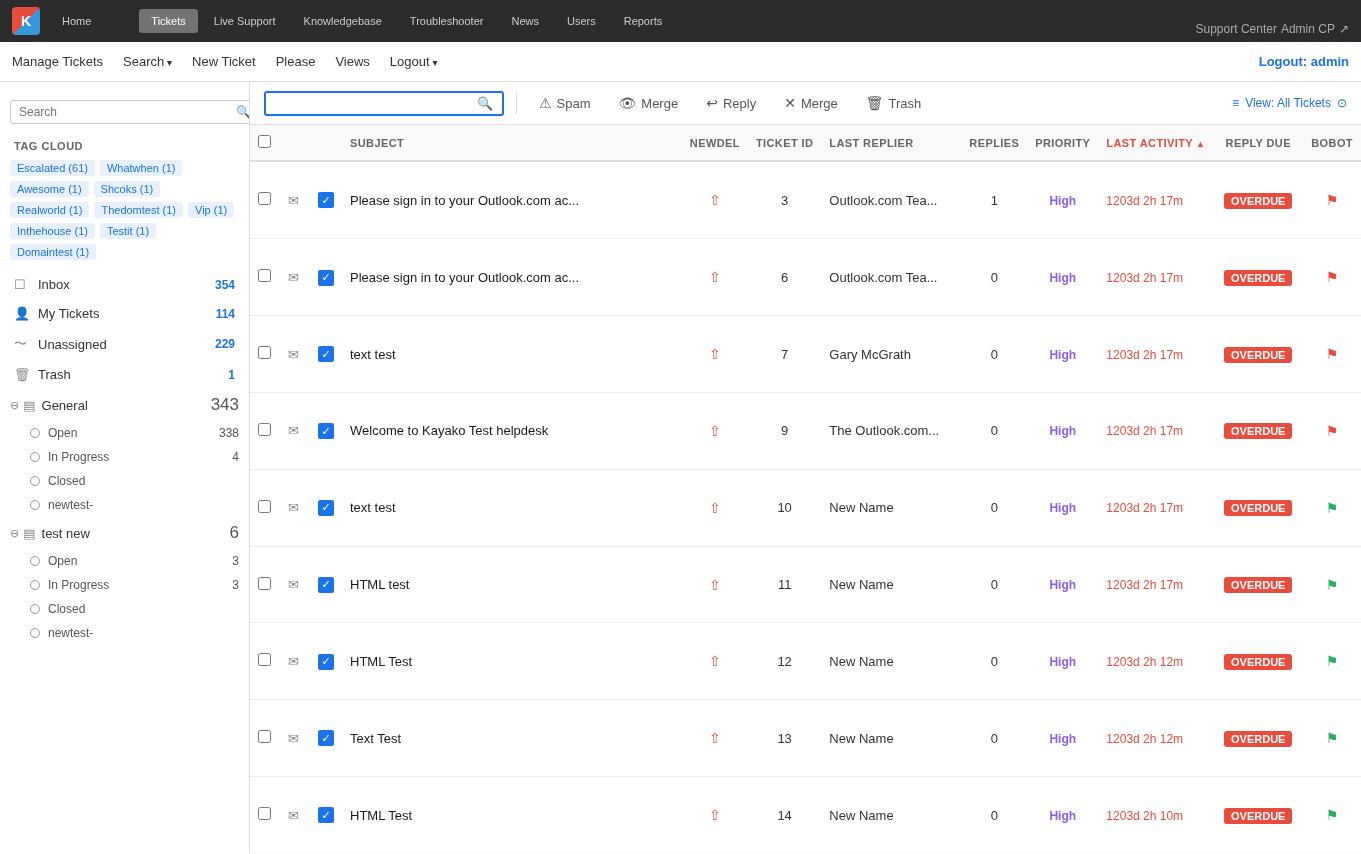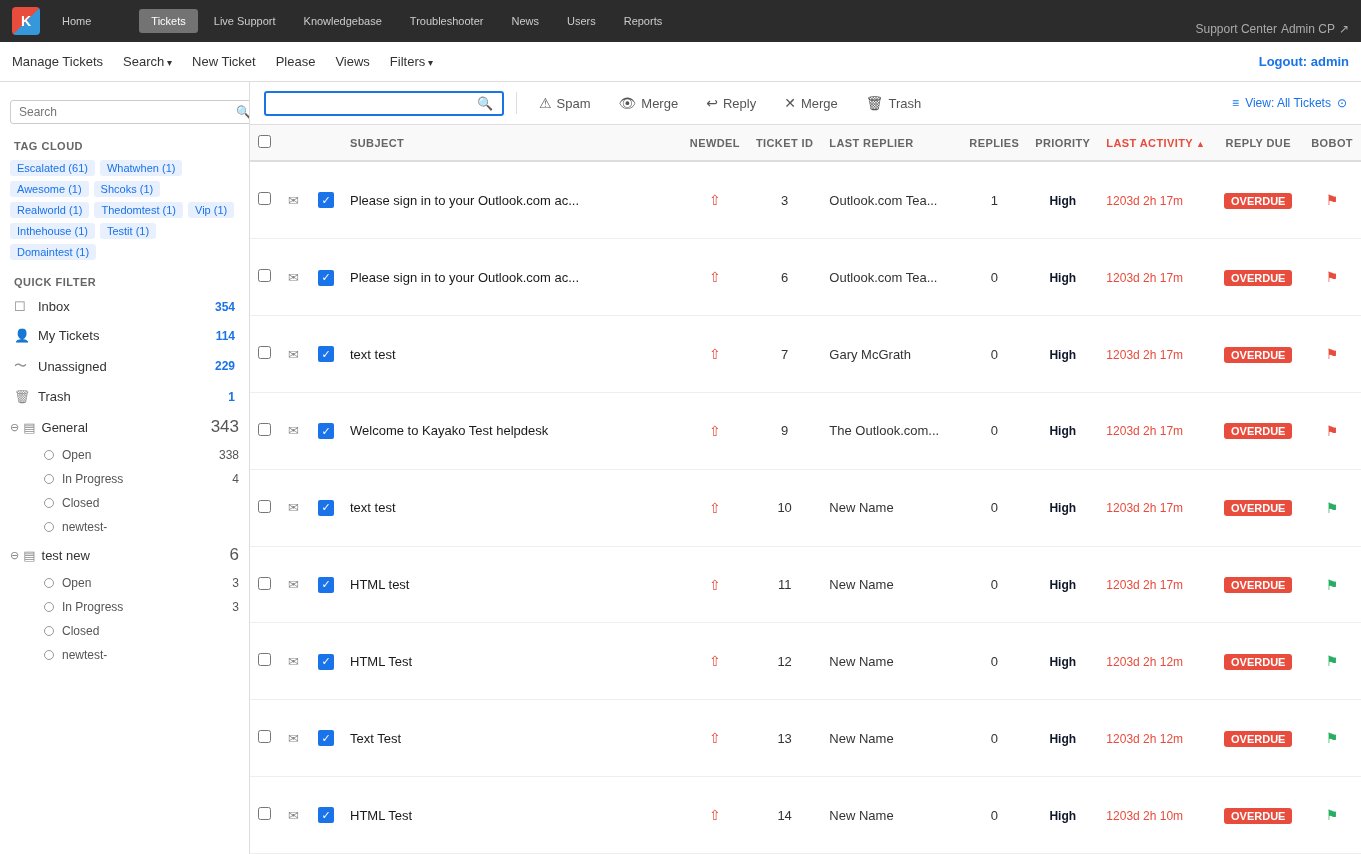--- a/index.html
+++ b/index.html
@@ -94,21 +94,21 @@
     
     .dept-item {
       display: flex; align-items: center; padding: 6px 10px;
       cursor: pointer; color: #333; font-size: 13px;
     }
     .dept-item .dept-collapse { margin-right: 4px; color: #888; font-size: 11px; cursor: pointer; }
     .dept-item .dept-icon { margin-right: 6px; color: #888; font-size: 13px; }
     .dept-item .dept-label { flex: 1; }
     .dept-item .dept-count { color: #555; font-size: 17px; }
     .dept-sub {
-      padding-left: 44px;
+      padding-left: 30px;
     }
     .dept-sub-item {
       display: flex; align-items: center; padding: 5px 10px 5px 0;
       cursor: pointer; font-size: 12px; color: #555;
     }
     .dept-sub-item .dot { width: 10px; height: 10px; border-radius: 50%; border: 1px solid #999; margin-right: 8px; flex-shrink: 0; }
     .dept-sub-item .sub-label { flex: 1; }
     .dept-sub-item .sub-count { color: #555; font-size: 12px; }
 
     
@@ -148,21 +148,21 @@
     .ticket-table .subject-col { min-width: 200px; max-width: 320px; overflow: hidden; text-overflow: ellipsis; }
     .ticket-table .newdel-col { width: 60px; text-align: center; }
     .ticket-table .ticketid-col { width: 70px; text-align: center; }
     .ticket-table .lastreplier-col { width: 140px; }
     .ticket-table .replies-col { width: 60px; text-align: center; }
     .ticket-table .priority-col { width: 70px; text-align: center; }
     .ticket-table .lastact-col { width: 110px; color: #e74c3c; }
     .ticket-table .replydue-col { width: 90px; text-align: center; }
     .ticket-table .bobot-col { width: 40px; text-align: center; }
 
-    .priority-high { color: #0f172a; font-weight: bold; font-size: 12px; }
+    .priority-high { color: #8b5cf6; font-weight: bold; font-size: 12px; }
     .lastact-val { color: #e74c3c; font-size: 12px; }
     .overdue-badge {
       background: #e74c3c; color: white; padding: 2px 7px;
       border-radius: 3px; font-size: 11px; font-weight: bold;
     }
     .flag-icon { font-size: 14px; }
     .flag-red { color: #e74c3c; }
     .flag-green { color: #27ae60; }
 
     .check-blue {
@@ -202,21 +202,21 @@
   </div>
 </nav>
 
 <nav class="sec-nav">
   <div class="left">
     <span class="sec-item">Manage Tickets</span>
     <span class="sec-item has-arrow">Search</span>
     <span class="sec-item">New Ticket</span>
     <span class="sec-item">Please</span>
     <span class="sec-item">Views</span>
-    <span class="sec-item has-arrow">Filters</span>
+    <span class="sec-item has-arrow">Logout</span>
   </div>
   <div class="right">Logout: admin</div>
 </nav>
 
 <div class="main-layout">
 
   <aside class="sidebar">
     <div class="sidebar .search-box" style="margin:8px 10px 10px; display:flex; align-items:center; border:1px solid #ccc; border-radius:3px; padding:4px 8px;">
       <input type="text" style="border: none; outline: none; flex: 1 1 0%; font-size: 12px; color: rgb(102, 102, 102);" placeholder="Search">
       <span class="search-icon">🔍</span>
@@ -229,21 +229,20 @@
       <span class="tag-item">Awesome (1)</span>
       <span class="tag-item">Shcoks (1)</span>
       <span class="tag-item">Realworld (1)</span>
       <span class="tag-item">Thedomtest (1)</span>
       <span class="tag-item">Vip (1)</span>
       <span class="tag-item">Inthehouse (1)</span>
       <span class="tag-item">Testit (1)</span>
       <span class="tag-item">Domaintest (1)</span>
     </div>
 
-    <div class="qf-title">QUICK FILTER</div>
 
     <div class="qf-item">
       <span class="qf-icon">☐</span>
       <span class="qf-label">Inbox</span>
       <span class="qf-count">354</span>
     </div>
     <div class="qf-item">
       <span class="qf-icon">👤</span>
       <span class="qf-label">My Tickets</span>
       <span class="qf-count">114</span>

